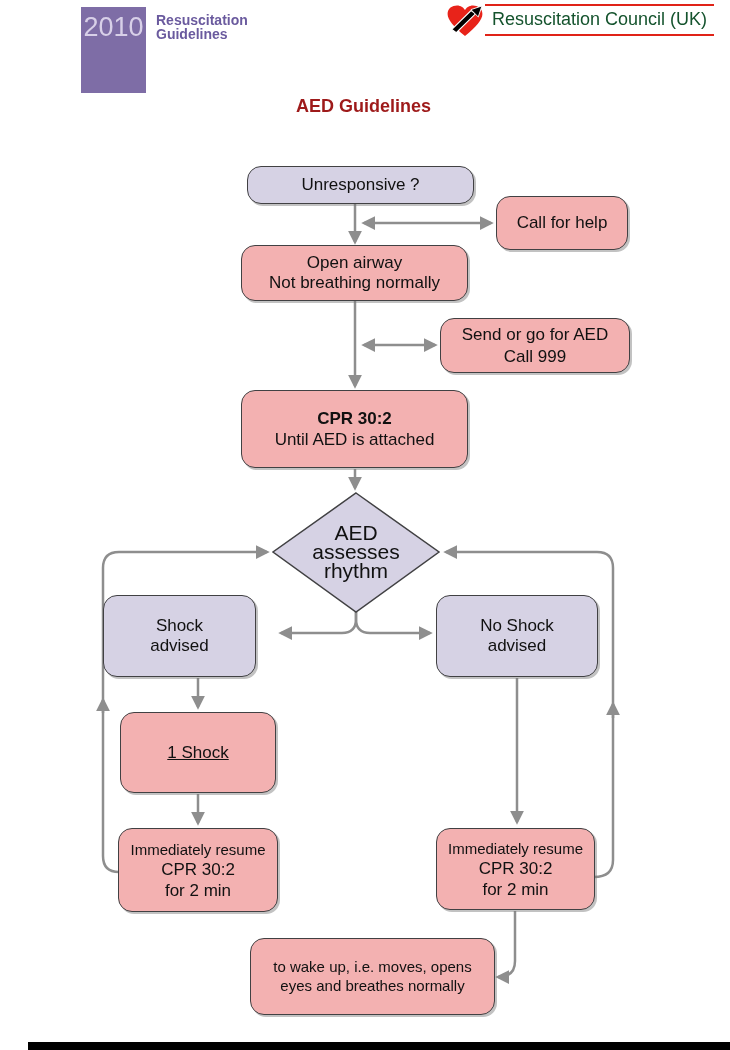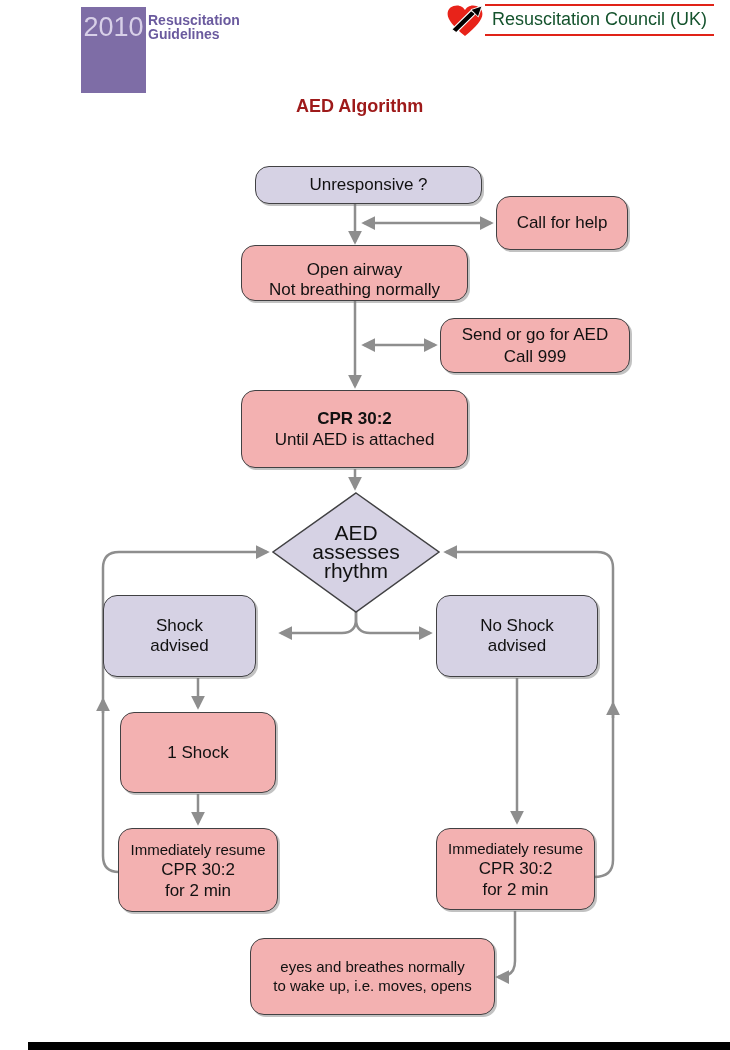--- a/index.html
+++ b/index.html
@@ -3,43 +3,43 @@
 <meta charset="utf-8">
 <style>
   html,body{margin:0;padding:0;background:#ffffff;}
   .page{
     position:relative;width:730px;height:1050px;background:#ffffff;overflow:hidden;
     font-family:"Liberation Sans", sans-serif;color:#111111;margin-left:28px;
   }
   
   .year-box{position:absolute;left:53px;top:7px;width:65px;height:86px;background:#7e6da6;}
   .year{margin-top:5px;text-align:center;font-size:27px;color:#d8d0e8;letter-spacing:0px;}
-  .guidelines-label{position:absolute;left:120px;top:13px;font-size:14px;font-weight:bold;
+  .guidelines-label{position:absolute;left:128px;top:13px;font-size:14px;font-weight:bold;
     color:#6a5a9e;line-height:14px;}
   .rc-logo{position:absolute;left:418px;top:5px;width:38px;height:32px;}
   .rc-title{position:absolute;left:457px;top:4px;border-top:2.5px solid #e02318;
     border-bottom:2.5px solid #e02318;padding:3px 7px 4px 7px;font-size:18px;color:#14532d;}
   .page-title{position:absolute;left:268px;top:96px;font-size:18px;font-weight:bold;color:#9e1a1a;}
   
   .node{position:absolute;box-sizing:border-box;border:1.5px solid #414143;border-radius:14px;
     display:flex;flex-direction:column;justify-content:center;align-items:center;
     text-align:center;font-size:17px;line-height:20px;
     box-shadow:2px 2px 0 rgba(120,120,120,0.45);}
   .pink{background:#f3b1b1;}
   .lav{background:#d6d2e4;}
   .bold-line{font-weight:bold;}
   .small-line{font-size:15px;line-height:19px;}
-  .n-unresponsive{left:227px;top:166px;width:227px;height:38px;}
+  .n-unresponsive{left:219px;top:166px;width:227px;height:38px;}
   .n-callhelp{left:468px;top:196px;width:132px;height:54px;}
-  .n-openairway{left:213px;top:245px;width:227px;height:56px;justify-content:flex-end;}
+  .n-openairway{left:213px;top:245px;width:227px;height:56px;}
   .n-sendaed{left:412px;top:318px;width:190px;height:55px;line-height:22px;}
   .n-cpr{left:213px;top:390px;width:227px;height:78px;line-height:21px;}
   .n-shock{left:75px;top:595px;width:153px;height:82px;}
   .n-noshock{left:408px;top:595px;width:162px;height:82px;}
-  .n-oneshock{left:92px;top:712px;width:156px;height:81px;}
+  .n-oneshock{left:92px;top:712px;width:156px;height:81px;text-decoration:underline;}
   .n-imm-left{left:90px;top:828px;width:160px;height:84px;line-height:21px;}
   .n-imm-right{left:408px;top:828px;width:159px;height:82px;line-height:21px;}
   .n-continue{left:222px;top:938px;width:245px;height:77px;font-size:15px;line-height:18.5px;}
   .diamond-label{position:absolute;left:253px;top:523px;width:150px;text-align:center;
     font-size:21px;line-height:19px;}
   
   .connectors{position:absolute;left:0;top:0;width:730px;height:1050px;z-index:0;}
   .node,.diamond-label{z-index:2;}
   
   .bar-right{position:absolute;left:722px;top:491px;width:8px;height:559px;background:#000;}
@@ -60,21 +60,21 @@
 
   <div class="rc-logo">
     <svg width="38" height="32" viewBox="0 0 40 34">
       <path d="M20 33 C 8 23, 1.5 15.5, 1.5 9.5 C 1.5 3.5, 6.5 0.5, 11.5 0.5 C 15.5 0.5, 18.8 2.8, 20 5.6 C 21.2 2.8, 24.5 0.5, 28.5 0.5 C 33.5 0.5, 38.5 3.5, 38.5 9.5 C 38.5 15.5, 32 23, 20 33 Z" fill="#e8231a"></path>
       <path d="M4.9 23.9 L27.9 6.9 L32.1 11.1 L9.1 28.1 Z" fill="#000" stroke="#fff" stroke-width="1.2" transform="rotate(-8 20 17)"></path>
       <path d="M38 1 L34.1 12.7 L26.3 4.9 Z" fill="#000" stroke="#fff" stroke-width="1"></path>
     </svg>
   </div>
   <div class="rc-title">Resuscitation Council (UK)</div>
 
-  <div class="page-title">AED Algorithm</div>
+  <div class="page-title">AED Guidelines</div>
 
   <svg class="connectors" viewBox="0 0 730 1050">
     <defs>
       <marker id="ah" viewBox="0 0 10 10" refX="8" refY="5" markerWidth="5.5" markerHeight="5.5" orient="auto-start-reverse" markerUnits="strokeWidth">
         <path d="M0 0 L10 5 L0 10 Z" fill="#8e8e8e"></path>
       </marker>
     </defs>
     <g stroke="#8e8e8e" stroke-width="2.5" fill="none">
       <path d="M327 204 V242" marker-end="url(#ah)"></path>
       <path d="M336 223 H463" marker-start="url(#ah)" marker-end="url(#ah)"></path>
@@ -144,20 +144,20 @@
     <div>for 2 min</div>
   </div>
 
   <div class="node pink n-imm-right">
     <div class="small-line">Immediately resume</div>
     <div>CPR 30:2</div>
     <div>for 2 min</div>
   </div>
 
   <div class="node pink n-continue">
+    <div>to wake up, i.e. moves, opens</div>
     <div>eyes and breathes normally</div>
-    <div>to wake up, i.e. moves, opens</div>
   </div>
 
   <div class="bar-right"></div>
   <div class="bar-bottom"></div>
 
 </div>
 
 </body></html>

